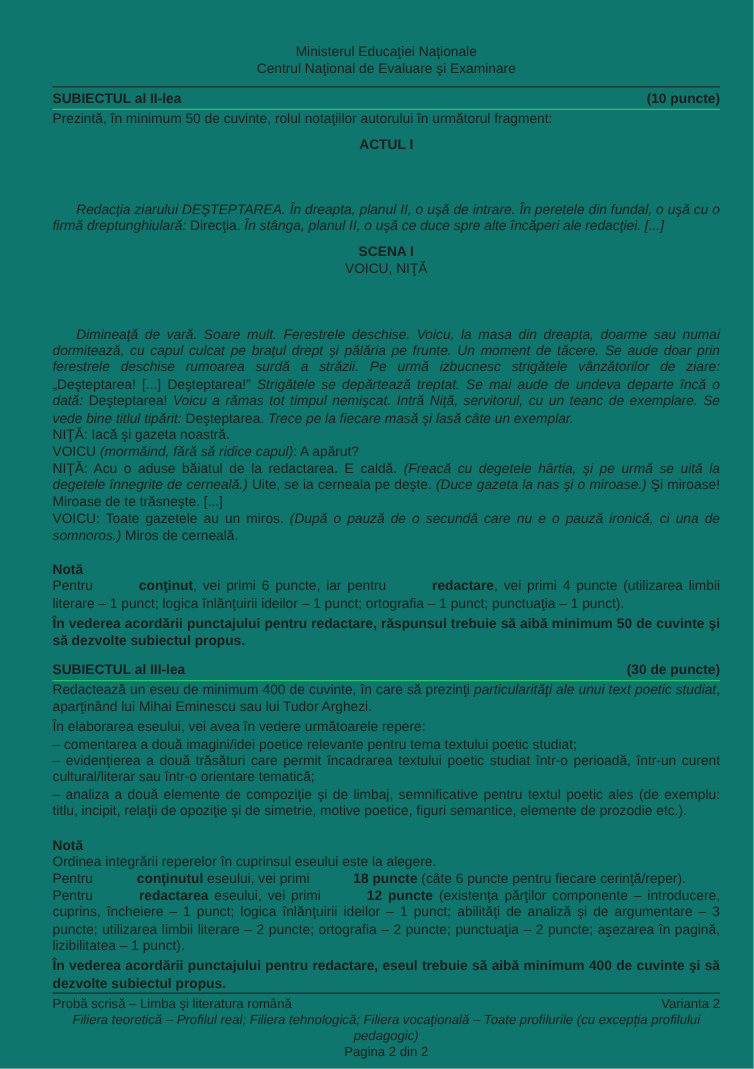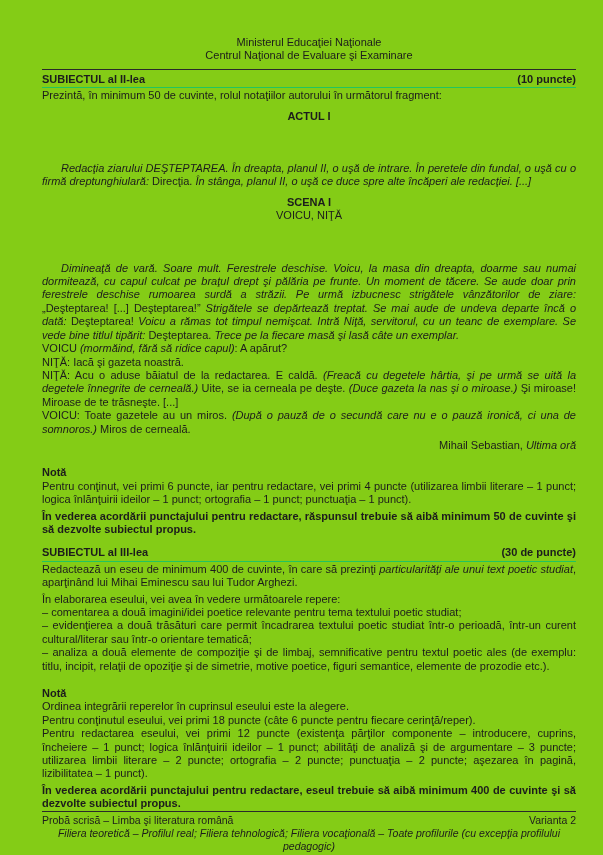--- a/index.html
+++ b/index.html
@@ -1,39 +1,39 @@
 <!DOCTYPE html>
 <html lang="ro"><head>
 <meta charset="utf-8">
 <style>
   html, body { margin: 0; padding: 0; background: #e9e9e9; }
   .page {
     position: relative;
     width: 603px;
     height: 855px;
     margin: 0 auto;
-    background: #84cc16;
+    background: #0f766e;
     color: #1c1c1c;
     font-family: "Liberation Sans", "DejaVu Sans", sans-serif;
     font-size: 11px;
     line-height: 13.4px;
     box-sizing: border-box;
     padding: 36px 27px 14px 42px;
     display: flex;
     flex-direction: column;
   }
   p { margin: 0; }
   .center { text-align: center; }
   .right  { text-align: right; }
   .just   { text-align: justify; }
   .bold   { font-weight: bold; }
   .italic { font-style: italic; }
   .indent { text-indent: 19px; margin-top: 39px; }
   .seg-i  { font-style: italic; }
-  .seg-b  { font-weight: normal; }
+  .seg-b  { font-weight: bold; margin-left: 32px; }
   .header-rule {
     border: none;
     border-top: 1px solid #2a2a2a;
     margin: 6px 0 3px 0;
   }
   .subject-row {
     display: flex;
     justify-content: space-between;
     font-weight: bold;
     border-bottom: 1px solid #22c55e;
@@ -71,25 +71,24 @@
     </div>
     <p class="just">Prezintă, în minimum 50 de cuvinte, rolul notaţiilor autorului în următorul fragment:</p>
 
     <p class="center bold mt-s">ACTUL I</p>
     <p class="just indent"><span class="seg-i">Redacţia ziarului DEŞTEPTAREA. În dreapta, planul II, o uşă de intrare. În peretele din fundal, o uşă cu o firmă dreptunghiulară: </span><span>Direcţia.</span><span class="seg-i"> În stânga, planul II, o uşă ce duce spre alte încăperi ale redacţiei. [...]</span></p>
 
     <p class="center bold mt-s">SCENA I</p>
     <p class="center">VOICU, NIŢĂ</p>
 
     <p class="just indent"><span class="seg-i">Dimineaţă de vară. Soare mult. Ferestrele deschise. Voicu, la masa din dreapta, doarme sau numai dormitează, cu capul culcat pe braţul drept şi pălăria pe frunte. Un moment de tăcere. Se aude doar prin ferestrele deschise rumoarea surdă a străzii. Pe urmă izbucnesc strigătele vânzătorilor de ziare: </span><span>„Deşteptarea! [...] Deşteptarea!”</span><span class="seg-i"> Strigătele se depărtează treptat. Se mai aude de undeva departe încă o dată: </span><span>Deşteptarea!</span><span class="seg-i"> Voicu a rămas tot timpul nemişcat. Intră Niţă, servitorul, cu un teanc de exemplare. Se vede bine titlul tipărit: </span><span>Deşteptarea.</span><span class="seg-i"> Trece pe la fiecare masă şi lasă câte un exemplar.</span></p>
+    <p class="just"><span>NIŢĂ: Iacă şi gazeta noastră.</span></p>
     <p class="just"><span>VOICU </span><span class="seg-i">(mormăind, fără să ridice capul)</span><span>: A apărut?</span></p>
-    <p class="just"><span>NIŢĂ: Iacă şi gazeta noastră.</span></p>
     <p class="just"><span>NIŢĂ: Acu o aduse băiatul de la redactarea. E caldă. </span><span class="seg-i">(Freacă cu degetele hârtia, şi pe urmă se uită la degetele înnegrite de cerneală.)</span><span> Uite, se ia cerneala pe deşte. </span><span class="seg-i">(Duce gazeta la nas şi o miroase.)</span><span> Şi miroase! Miroase de te trăsneşte. [...]</span></p>
     <p class="just"><span>VOICU: Toate gazetele au un miros. </span><span class="seg-i">(După o pauză de o secundă care nu e o pauză ironică, ci una de somnoros.)</span><span> Miros de cerneală.</span></p>
-    <p class="right mt-xs"><span>Mihail Sebastian, </span><span class="seg-i">Ultima oră</span></p>
 
     <p class="bold mt-l">Notă</p>
     <p class="just"><span>Pentru </span><span class="seg-b">conţinut</span><span>, vei primi 6 puncte, iar pentru </span><span class="seg-b">redactare</span><span>, vei primi 4 puncte (utilizarea limbii literare – 1 punct; logica înlănţuirii ideilor – 1 punct; ortografia – 1 punct; punctuaţia – 1 punct).</span></p>
     <p class="just bold mt-xs">În vederea acordării punctajului pentru redactare, răspunsul trebuie să aibă minimum 50 de cuvinte şi să dezvolte subiectul propus.</p>
   </section>
 
   <section>
     <div class="subject-row mt-m">
       <span>SUBIECTUL al III-lea</span>
       <span>(30 de puncte)</span>
@@ -107,15 +106,16 @@
     <p class="just"><span>Pentru </span><span class="seg-b">redactarea</span><span> eseului, vei primi </span><span class="seg-b">12 puncte</span><span> (existenţa părţilor componente – introducere, cuprins, încheiere – 1 punct; logica înlănţuirii ideilor – 1 punct; abilităţi de analiză şi de argumentare – 3 puncte; utilizarea limbii literare – 2 puncte; ortografia – 2 puncte; punctuaţia – 2 puncte; aşezarea în pagină, lizibilitatea – 1 punct).</span></p>
     <p class="just bold mt-xs">În vederea acordării punctajului pentru redactare, eseul trebuie să aibă minimum 400 de cuvinte şi să dezvolte subiectul propus.</p>
   </section>
 
   <footer class="footer">
     <div class="footer-row1">
       <span>Probă scrisă – Limba şi literatura română</span>
       <span>Varianta 2</span>
     </div>
     <p class="center italic">Filiera teoretică – Profilul real; Filiera tehnologică; Filiera vocaţională – Toate profilurile (cu excepţia profilului pedagogic)</p>
+    <p class="center">Pagina 2 din 2</p>
   </footer>
 
 </div>
 
 </body></html>

